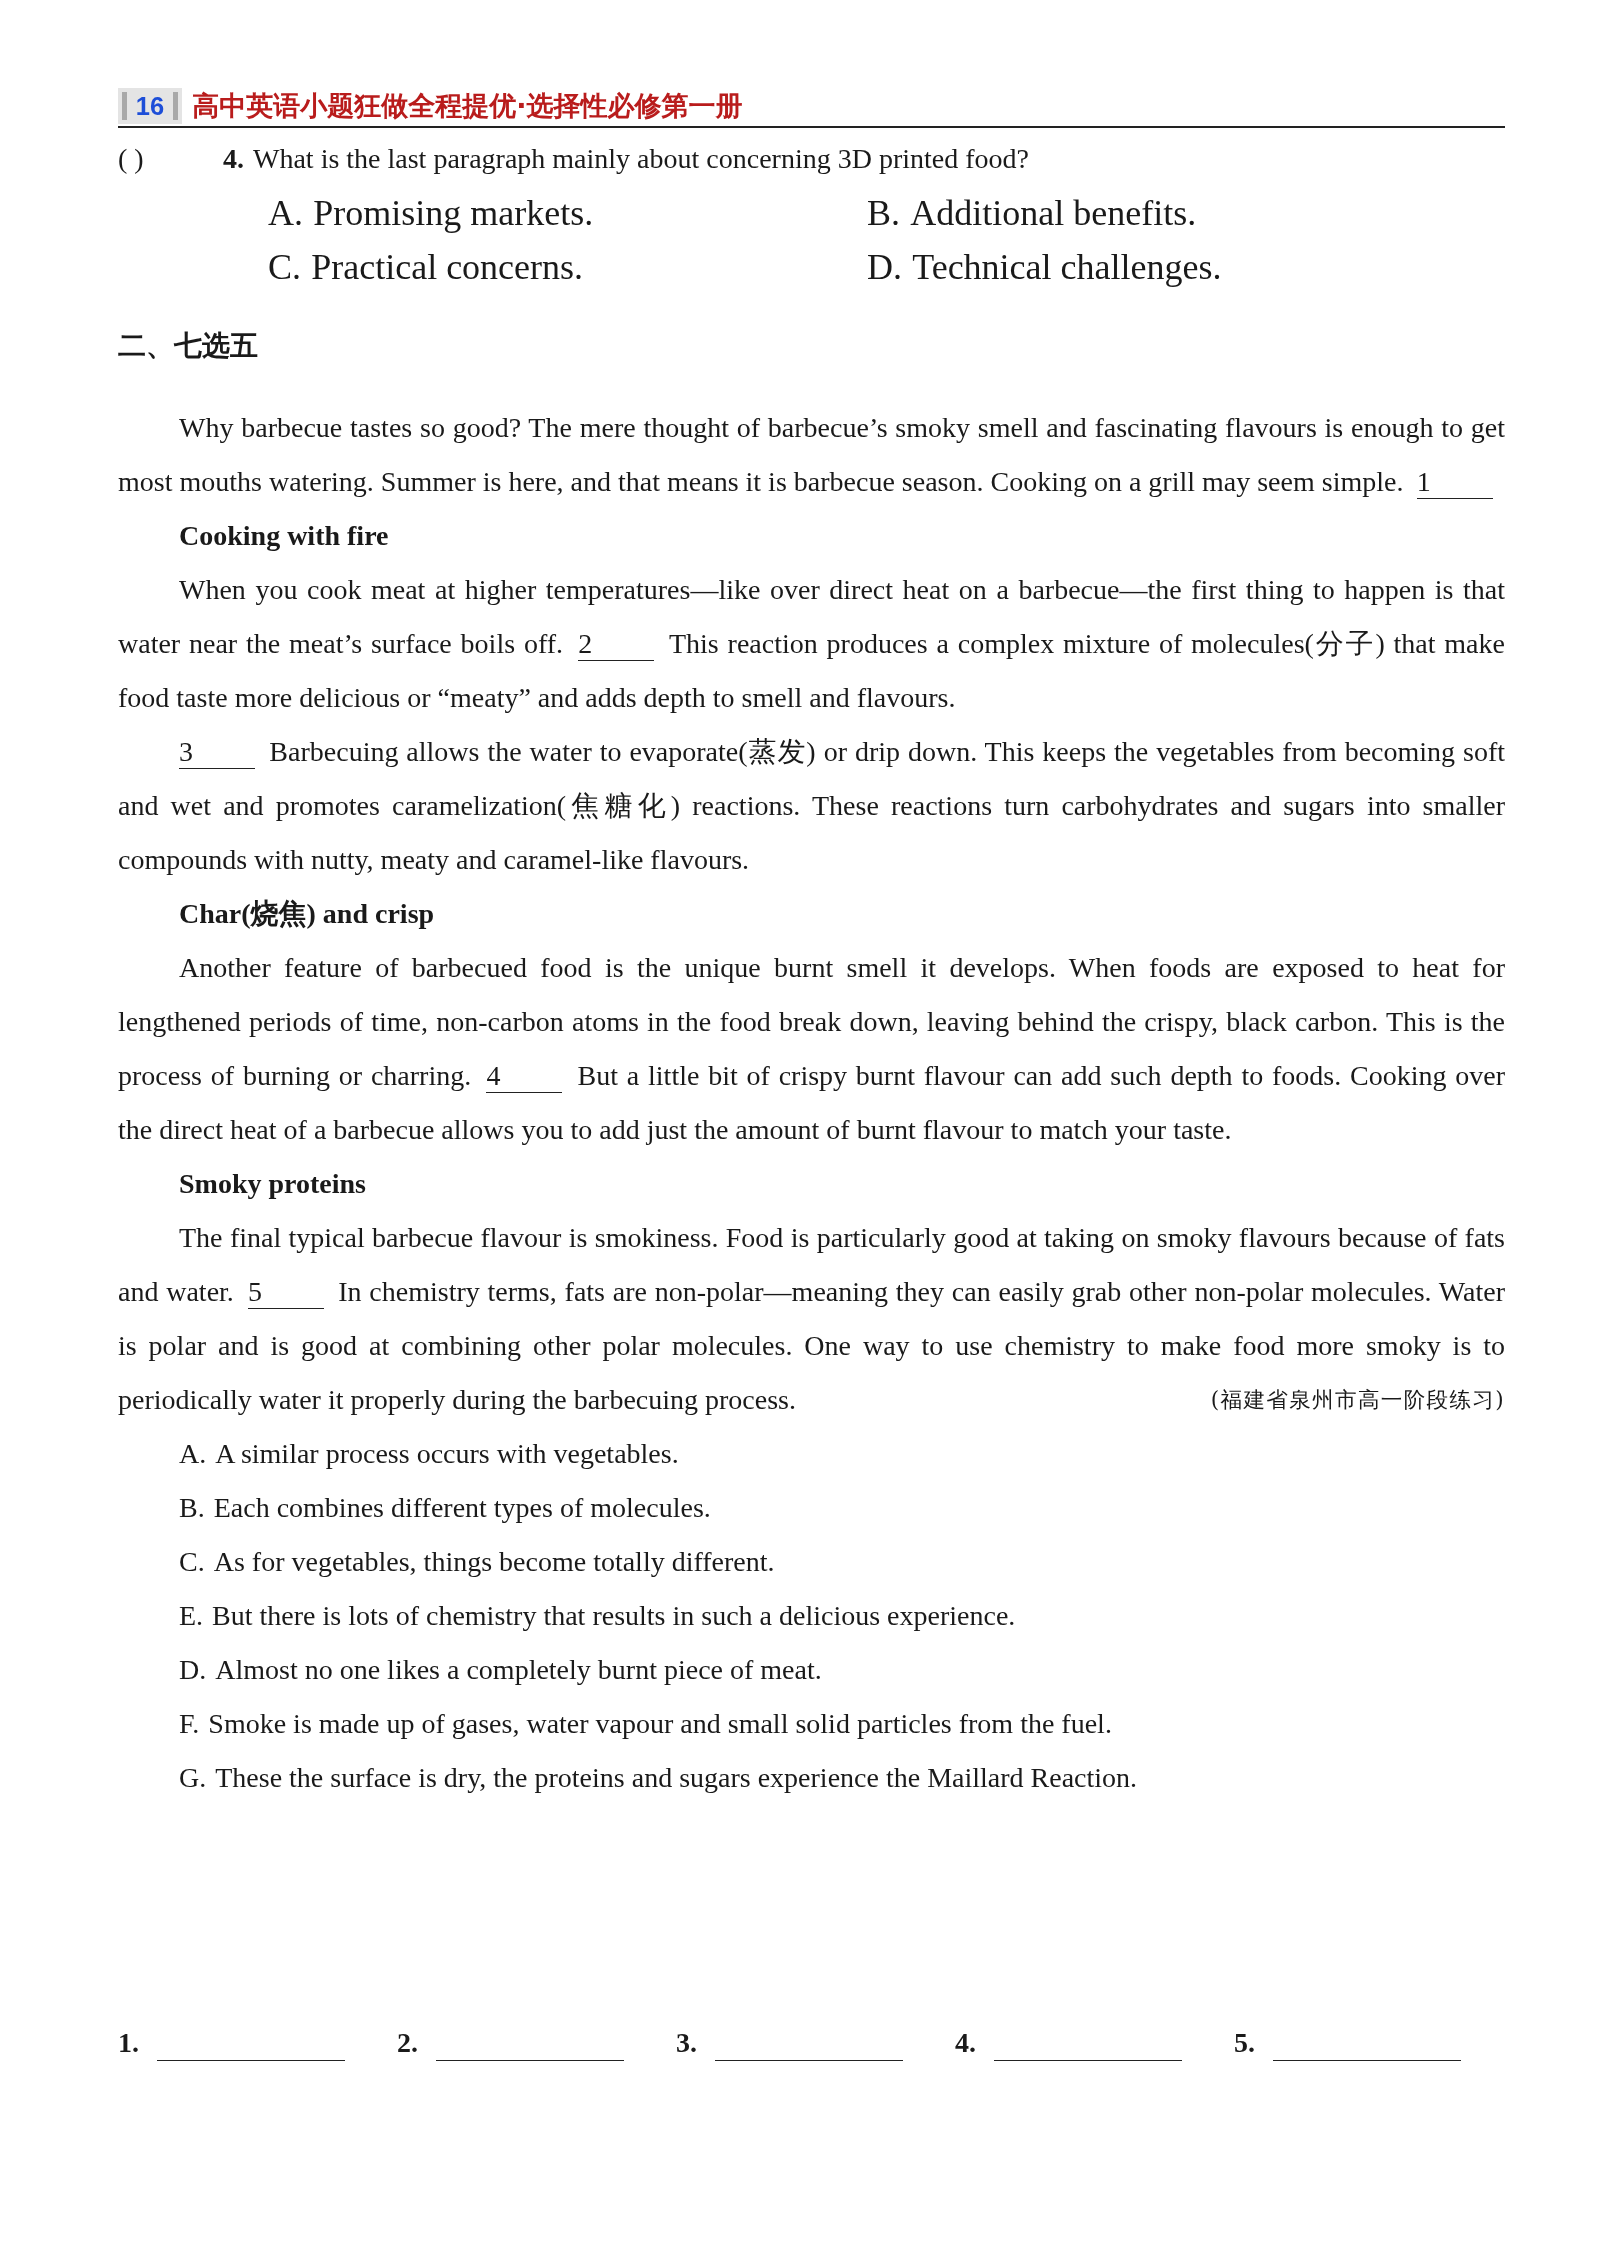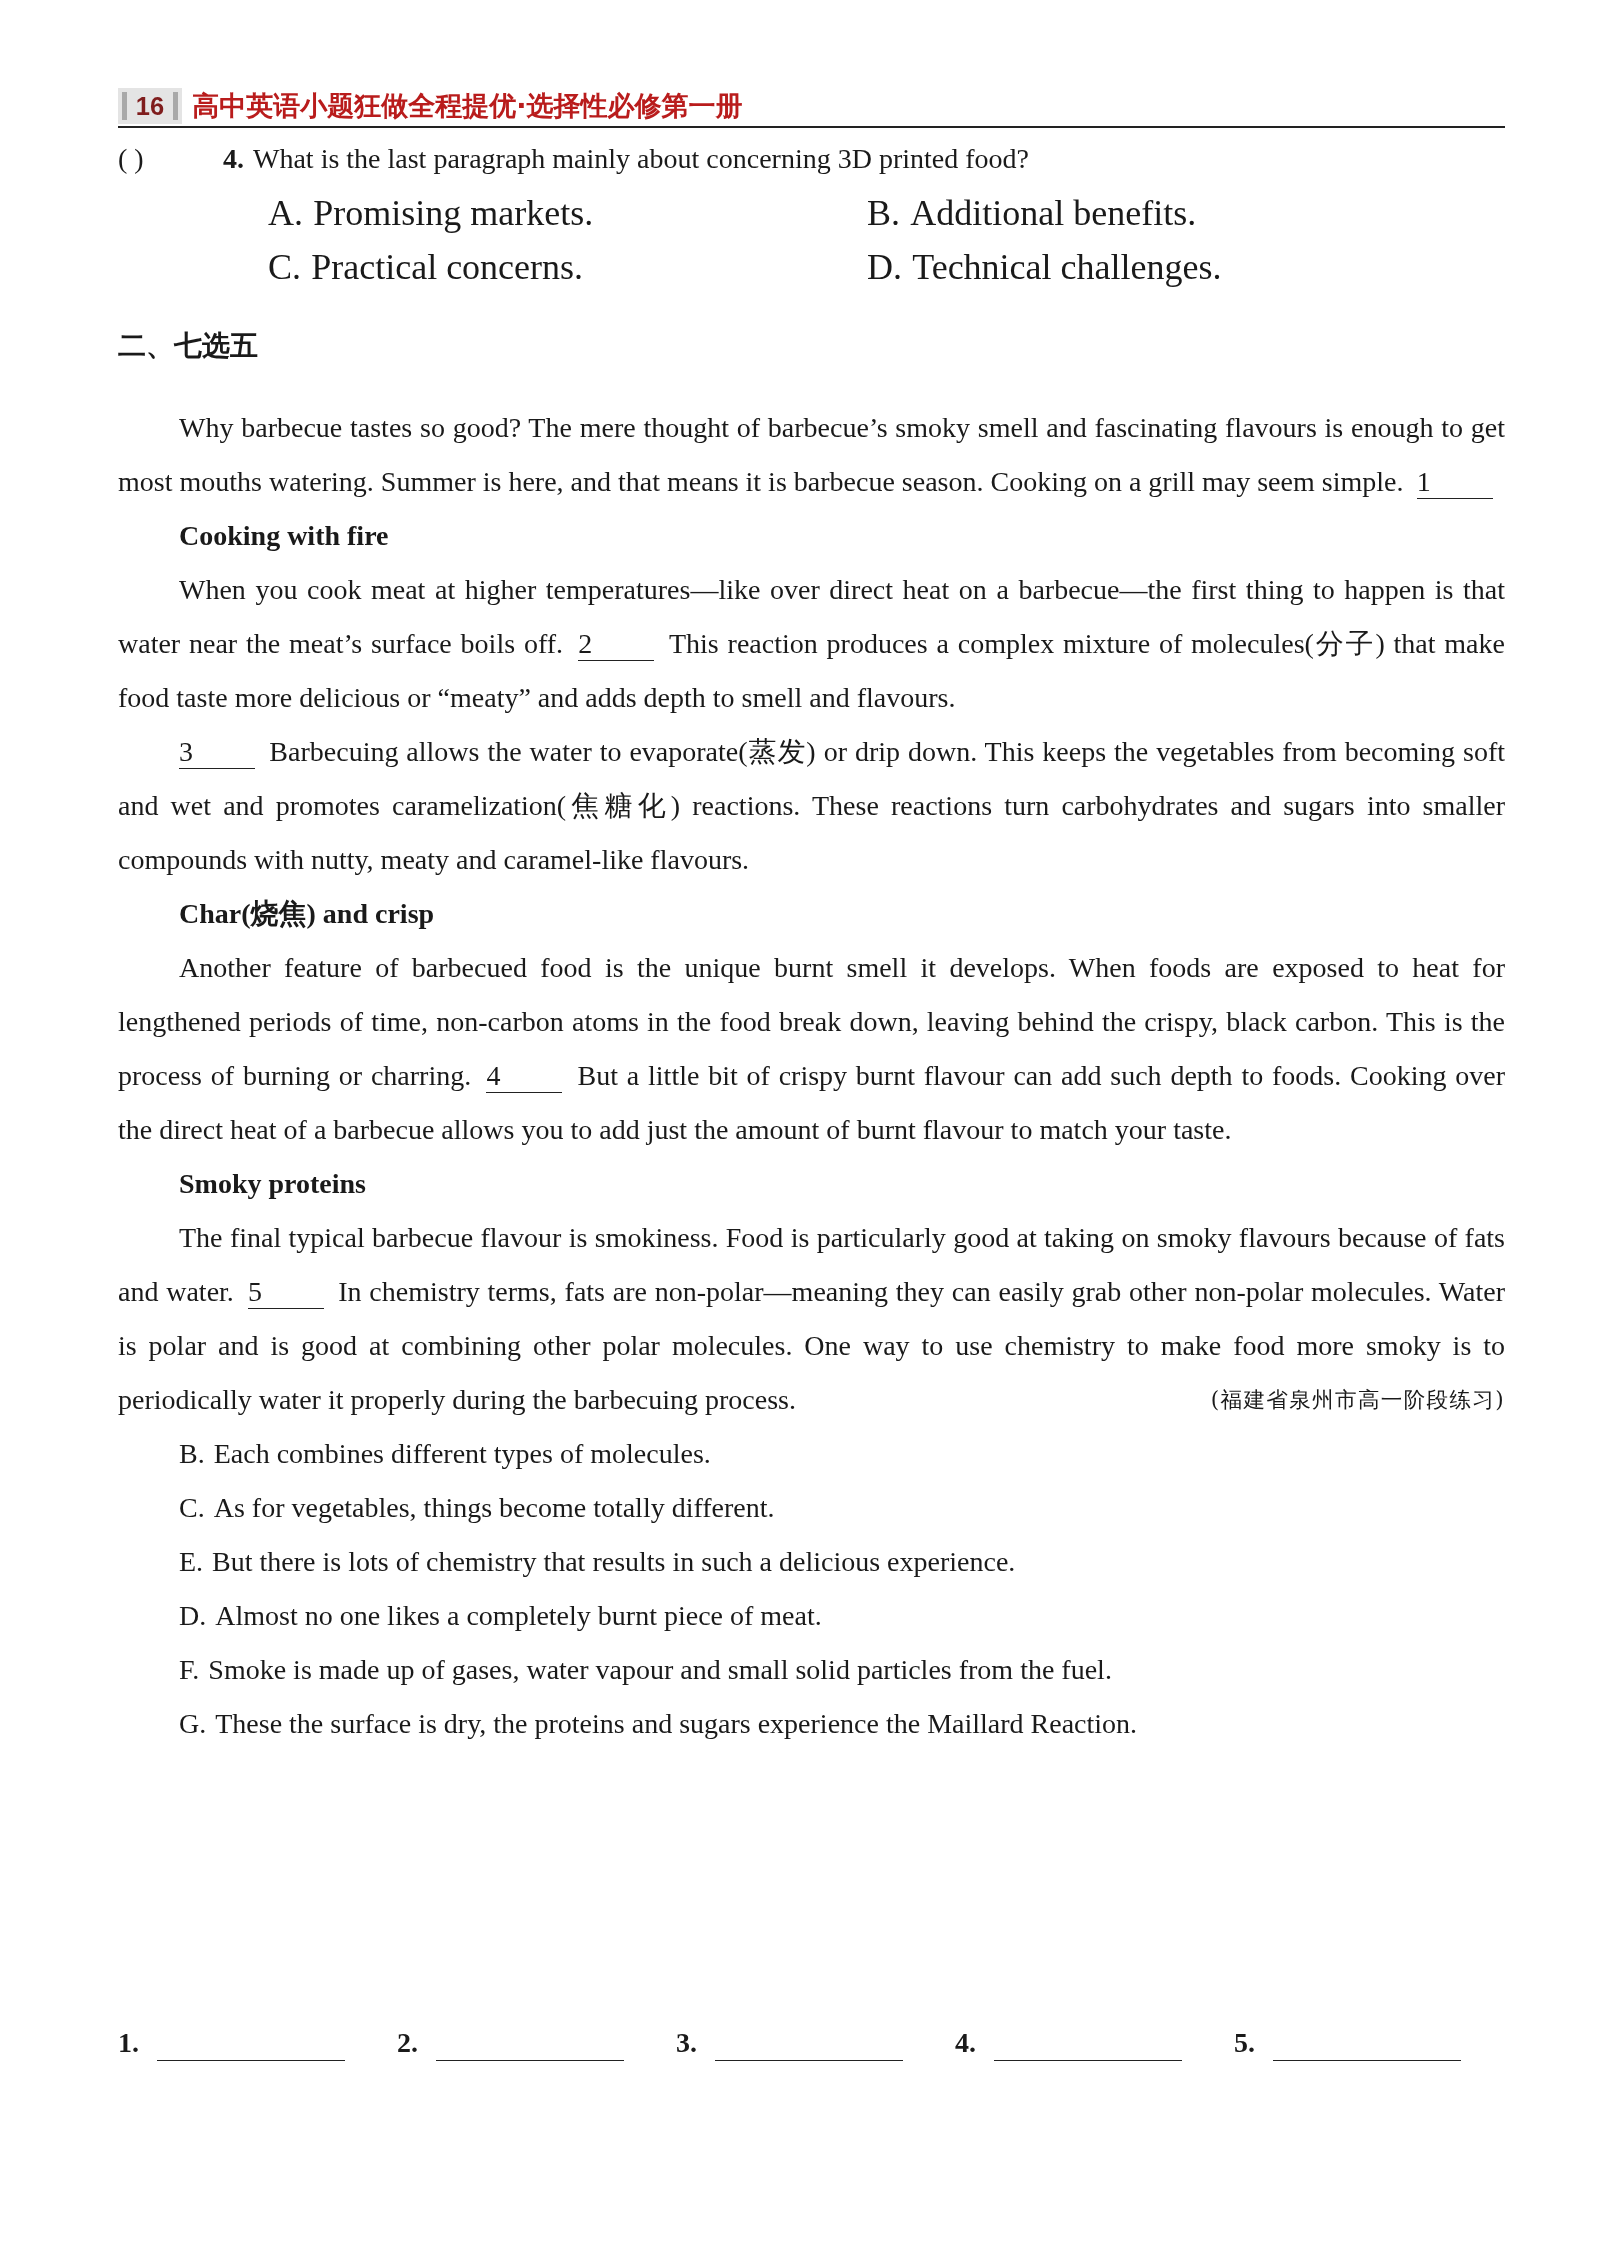--- a/index.html
+++ b/index.html
@@ -8,21 +8,21 @@
     font-family: "Liberation Serif", "DejaVu Serif", serif;
     color: #1a1a1a;
   }
   .page { position: absolute; left: 118px; top: 0; width: 1387px; height: 2261px; }
 
   
   .hdr { position: absolute; left: 0; top: 88px; height: 36px; display: flex; align-items: center; }
   .badge {
     width: 64px; height: 36px; background: #e4e4e4; display: flex; align-items: center; justify-content: space-between;
     box-sizing: border-box; padding: 0 3.8px;
-    font-family: "Liberation Sans", "DejaVu Sans", sans-serif; font-weight: bold; font-size: 25.5px; color: #7f1d1d;
+    font-family: "Liberation Sans", "DejaVu Sans", sans-serif; font-weight: bold; font-size: 25.5px; color: #1d4ed8;
   }
   .bracket { width: 5.1px; height: 28px; background: #a8a8a8; }
   .bracket.l { border-radius: 0 0 0 0; }
   .hdr-title {
     margin-left: 10.2px; font-family: "DejaVu Sans", "Liberation Sans", sans-serif; font-weight: bold;
     font-size: 27px; letter-spacing: 0px; color: #b91c1c;
   }
   .hdr-rule { position: absolute; left: 0; top: 126px; width: 1387px; height: 1.9px; background: #222; }
 
   
@@ -102,20 +102,21 @@
 
     <p class="subhead">Char(烧焦) and crisp</p>
 
     <p class="para"><span>Another feature of barbecued food is the unique burnt smell it develops. When foods are exposed to heat for lengthened periods of time, non-carbon atoms in the food break down, leaving behind the crispy, black carbon. This is the process of burning or charring.</span> <span class="blank">4</span> <span>But a little bit of crispy burnt flavour can add such depth to foods. Cooking over the direct heat of a barbecue allows you to add just the amount of burnt flavour to match your taste.</span></p>
 
     <p class="subhead">Smoky proteins</p>
 
     <p class="para"><span>The final typical barbecue flavour is smokiness. Food is particularly good at taking on smoky flavours because of fats and water.</span> <span class="blank">5</span> <span>In chemistry terms, fats are non-polar—meaning they can easily grab other non-polar molecules. Water is polar and is good at combining other polar molecules. One way to use chemistry to make food more smoky is to periodically water it properly during the barbecuing process.</span><span class="source">(福建省泉州市高一阶段练习)</span></p>
 
     <ul class="choices">
+      <li><span class="lbl">A.</span><span>A similar process occurs with vegetables.</span></li>
       <li><span class="lbl">B.</span><span>Each combines different types of molecules.</span></li>
       <li><span class="lbl">C.</span><span>As for vegetables, things become totally different.</span></li>
       <li><span class="lbl">E.</span><span>But there is lots of chemistry that results in such a delicious experience.</span></li>
       <li><span class="lbl">D.</span><span>Almost no one likes a completely burnt piece of meat.</span></li>
       <li><span class="lbl">F.</span><span>Smoke is made up of gases, water vapour and small solid particles from the fuel.</span></li>
       <li><span class="lbl">G.</span><span>These the surface is dry, the proteins and sugars experience the Maillard Reaction.</span></li>
     </ul>
   </div>
 
   <div class="answers">

